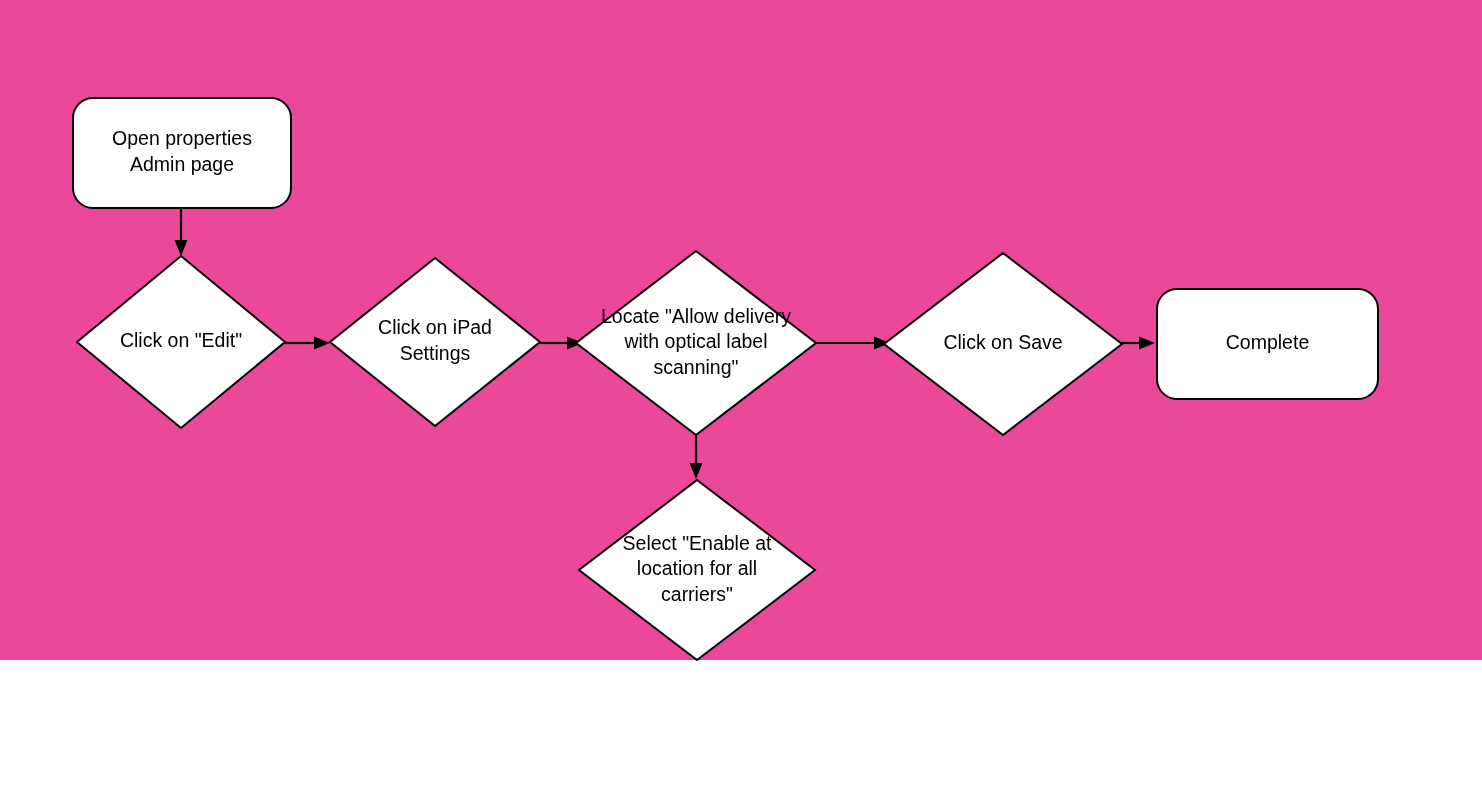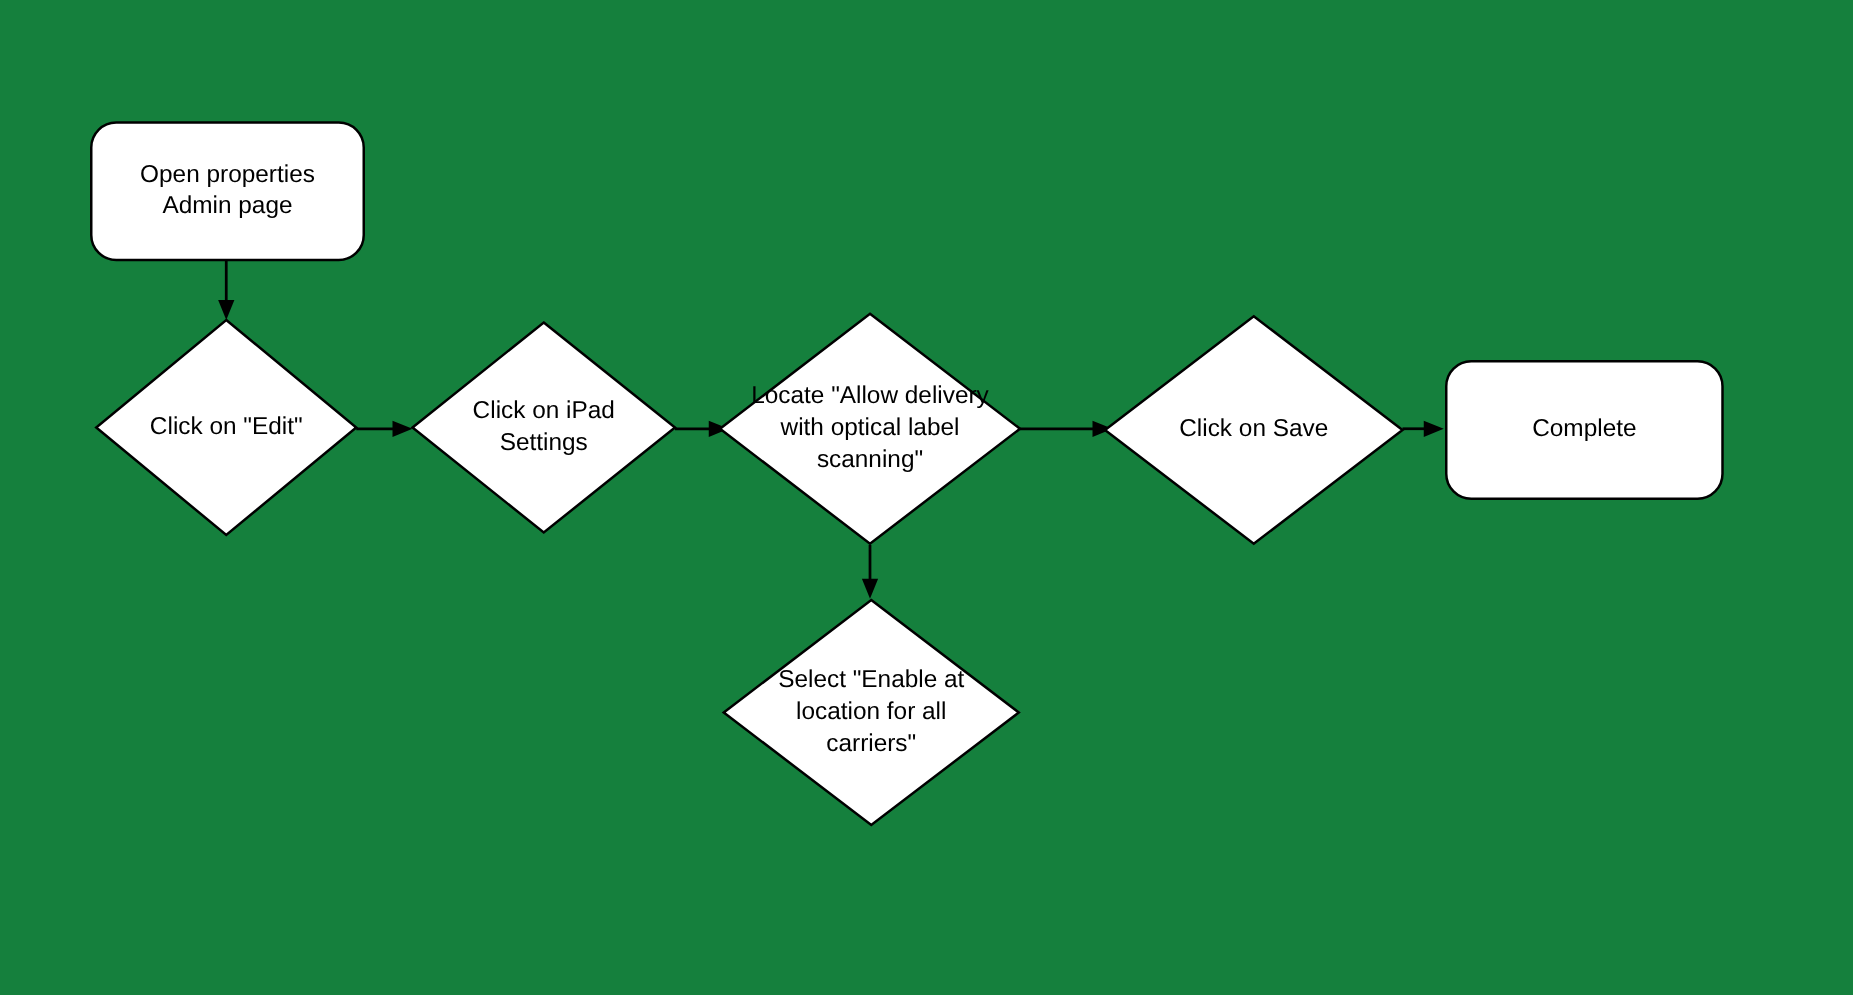--- a/index.html
+++ b/index.html
@@ -10,22 +10,22 @@
   }
   body {
     width: 1482px;
     height: 796px;
     font-family: "Liberation Sans", sans-serif;
     overflow: hidden;
   }
   #flow-root {
     position: relative;
     width: 1482px;
-    height: 796px;
-    background: #15803d;
+    height: 660px;
+    background: #ec4899;
   }
   svg#flow-svg {
     position: absolute;
     top: 0;
     left: 0;
     width: 1482px;
     height: 796px;
     display: block;
   }
   .node-shape {

